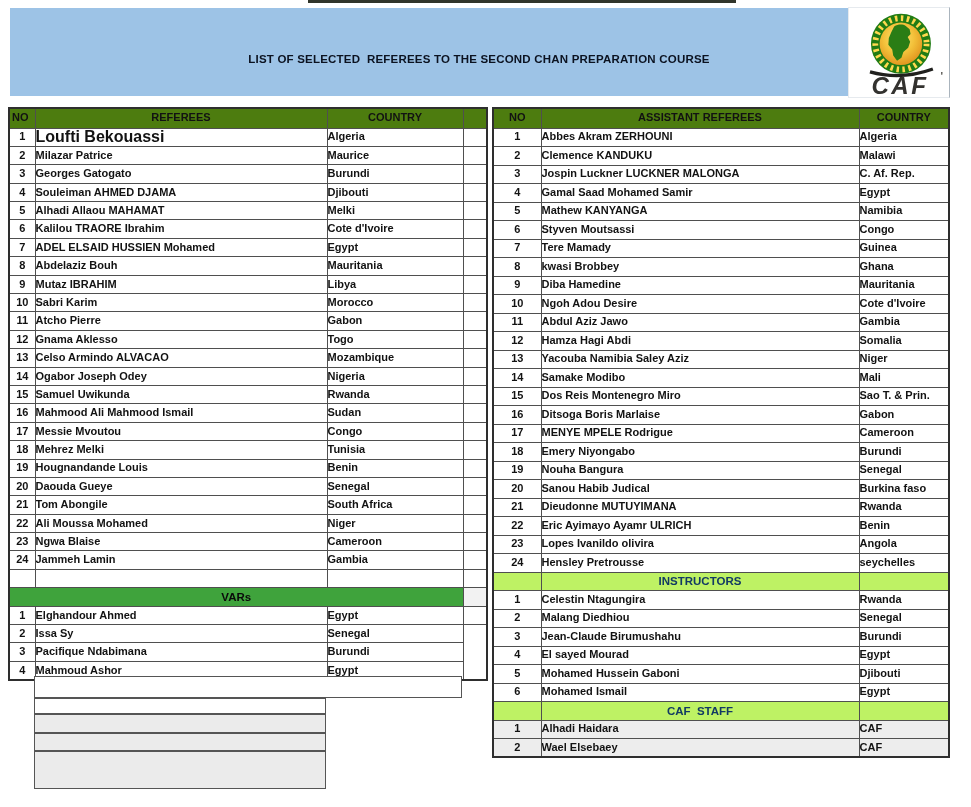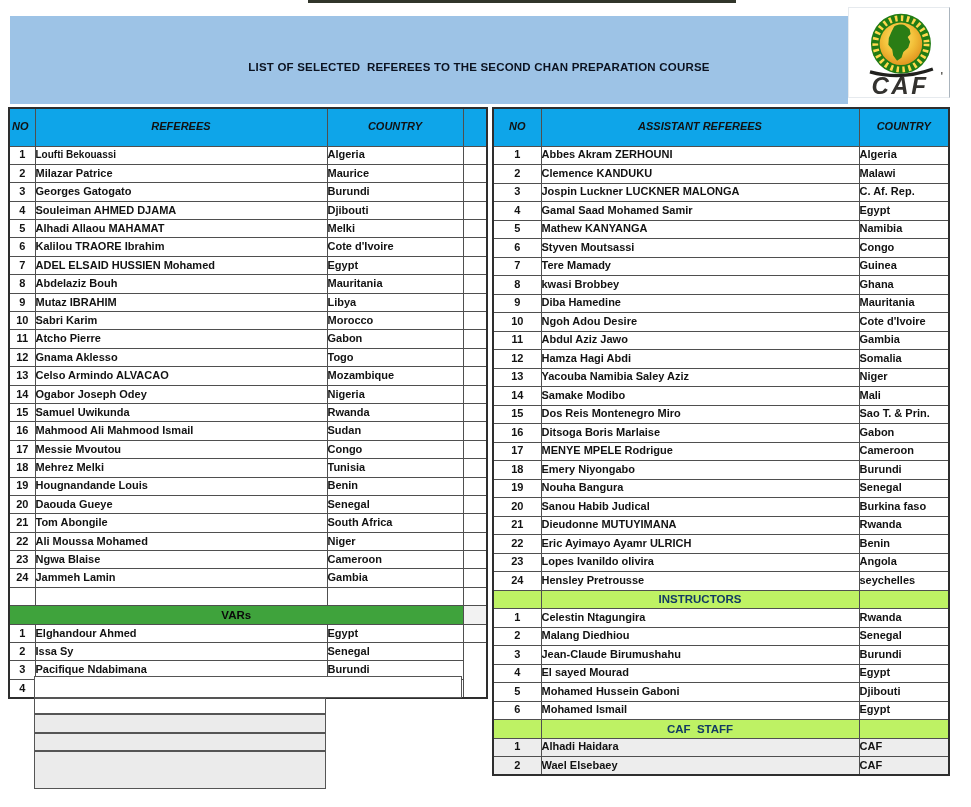--- a/index.html
+++ b/index.html
@@ -1,51 +1,51 @@
 <!DOCTYPE html>
 <html><head>
 <meta charset="utf-8">
 <style>
   html,body{margin:0;padding:0;background:#fff;}
   .page{position:relative;width:971px;height:807px;background:#fff;overflow:hidden;
         font-family:"Liberation Sans",sans-serif;}
   .artifact{position:absolute;left:308px;top:0;width:428px;height:3px;background:#31352a;}
   .title-band{position:absolute;left:10px;top:8px;width:838px;height:88px;background:#9dc3e6;
-              display:flex;align-items:center;justify-content:center;margin-top:8px;}
+              display:flex;align-items:center;justify-content:center;}
   .title-band .title{padding-left:100px;padding-top:14px;font-size:11.5px;font-weight:700;
               color:#0b1220;letter-spacing:.2px;white-space:pre;}
   .logo-box{position:absolute;left:848px;top:7px;width:102px;height:91px;background:#fff;
             border:1px solid #e6eaee;border-right:1px solid #aab4bd;box-sizing:border-box;
             display:flex;align-items:center;justify-content:center;}
   
   table.grid{position:absolute;border-collapse:collapse;table-layout:fixed;
              border:2px solid #2e2e2e;}
   table.grid td,table.grid th{border:1px solid #4f4f4f;padding:0;margin:0;overflow:hidden;
              white-space:nowrap;font-weight:700;color:#121212;font-size:11px;line-height:1.05;
              vertical-align:middle;box-sizing:border-box;}
   table.left{left:8px;top:107px;width:478px;}
   table.right{left:492px;top:107px;width:456px;}
-  thead th{background:#0ea5e9;font-size:11.5px;color:#0c0c0c;height:38px;font-style:italic;}
+  thead th{background:#4d7c0f;font-size:11.5px;color:#0c0c0c;height:20px;}
   .left thead th.h-no{text-align:left;padding-left:2px;}
   .right thead th.h-no{text-align:center;}
   th.h-name,th.h-country{}
   .c-no{text-align:center;}
   .c-name{text-align:left;padding-left:6px;}
   .c-country{text-align:left;padding-left:5px;}
   .c-spacer{background:#fff;}
   .c-spacer.nb{border:none;background:#fff;}
   .left tbody tr{height:18.4px;}
   .right tbody tr{height:18.5px;}
   tr.empty-row{height:18px;}
   tr.vars-head{height:18px;margin-top:48px;}
   tr.vars-head td.vh{background:#3fa33c;text-align:center;color:#0a0a0a;font-size:11.5px;}
   tr.vars-head td.c-spacer{background:#f2f2f2;}
   tr.section{height:17.5px;}
   tr.section td{background:#bef264;color:#123a63;text-align:center;font-size:11.5px;white-space:pre;}
-  #ref-body tr:first-child td.c-name{font-size:10px;}
+  #ref-body tr:first-child td.c-name{font-size:16px;}
   #staff-body td{background:#ededed;}
   td.light{font-weight:400;color:#2e2e2e;}
   
   .trail{position:absolute;background:#fff;border:1px solid #555;box-sizing:border-box;}
   .trail.gray{background:#ebebeb;}
   
   .caf-word{font-family:"Liberation Sans",sans-serif;}
 </style>
 </head>
 <body>

